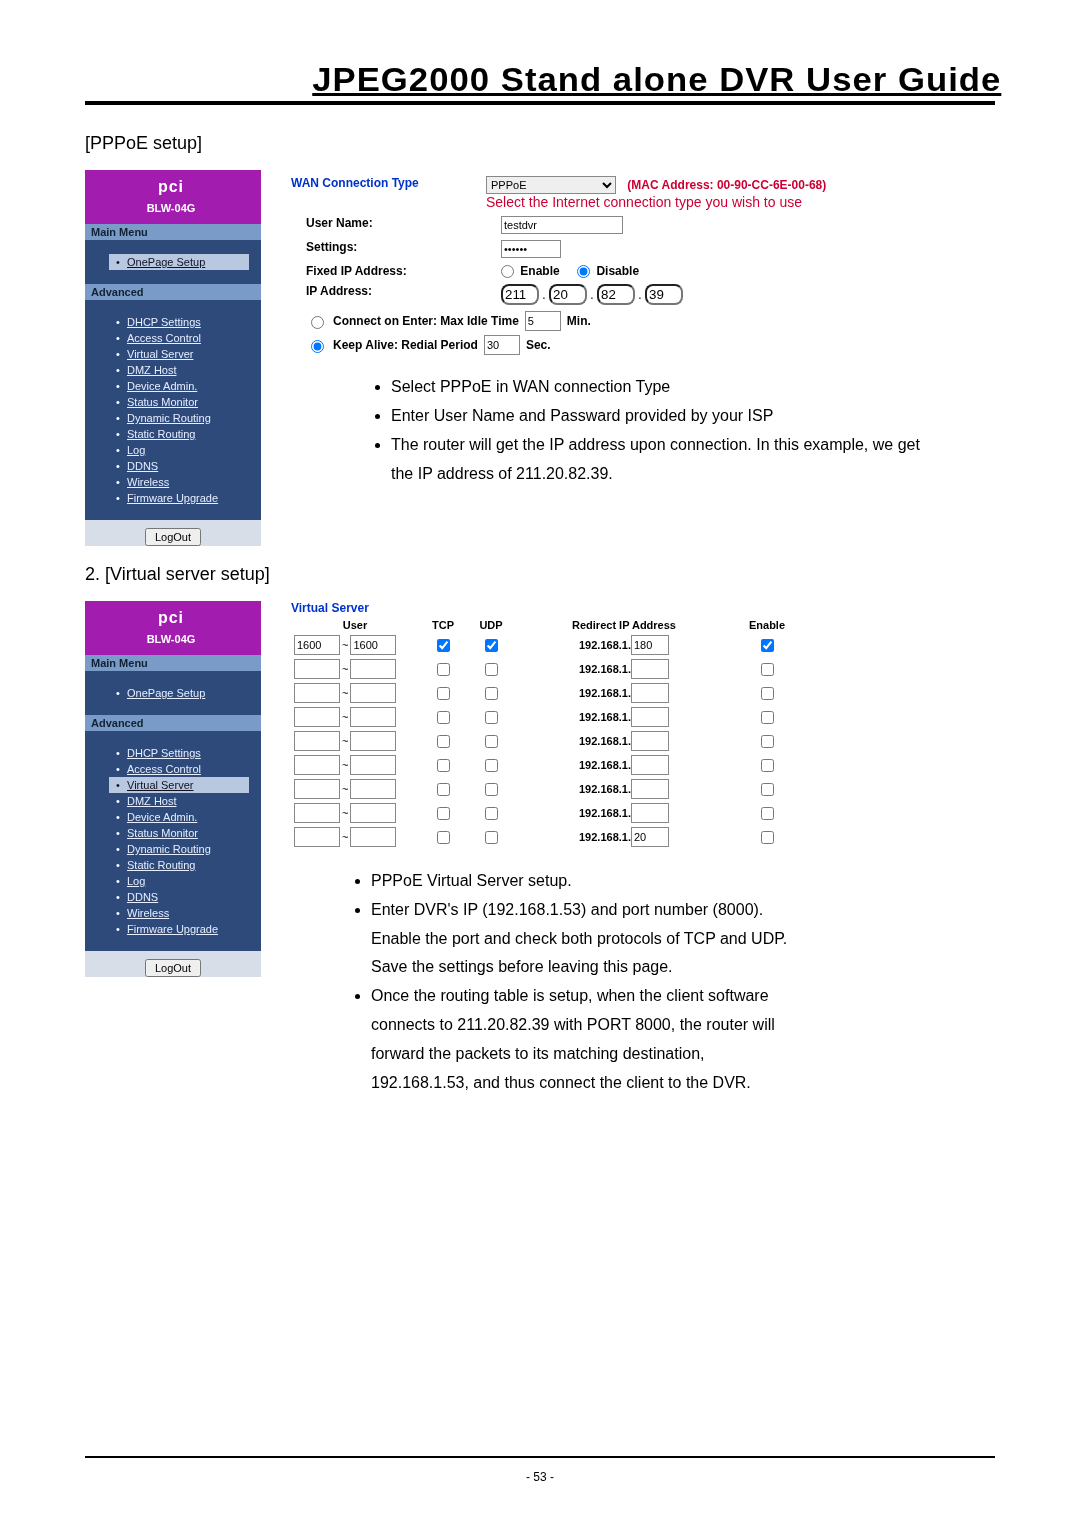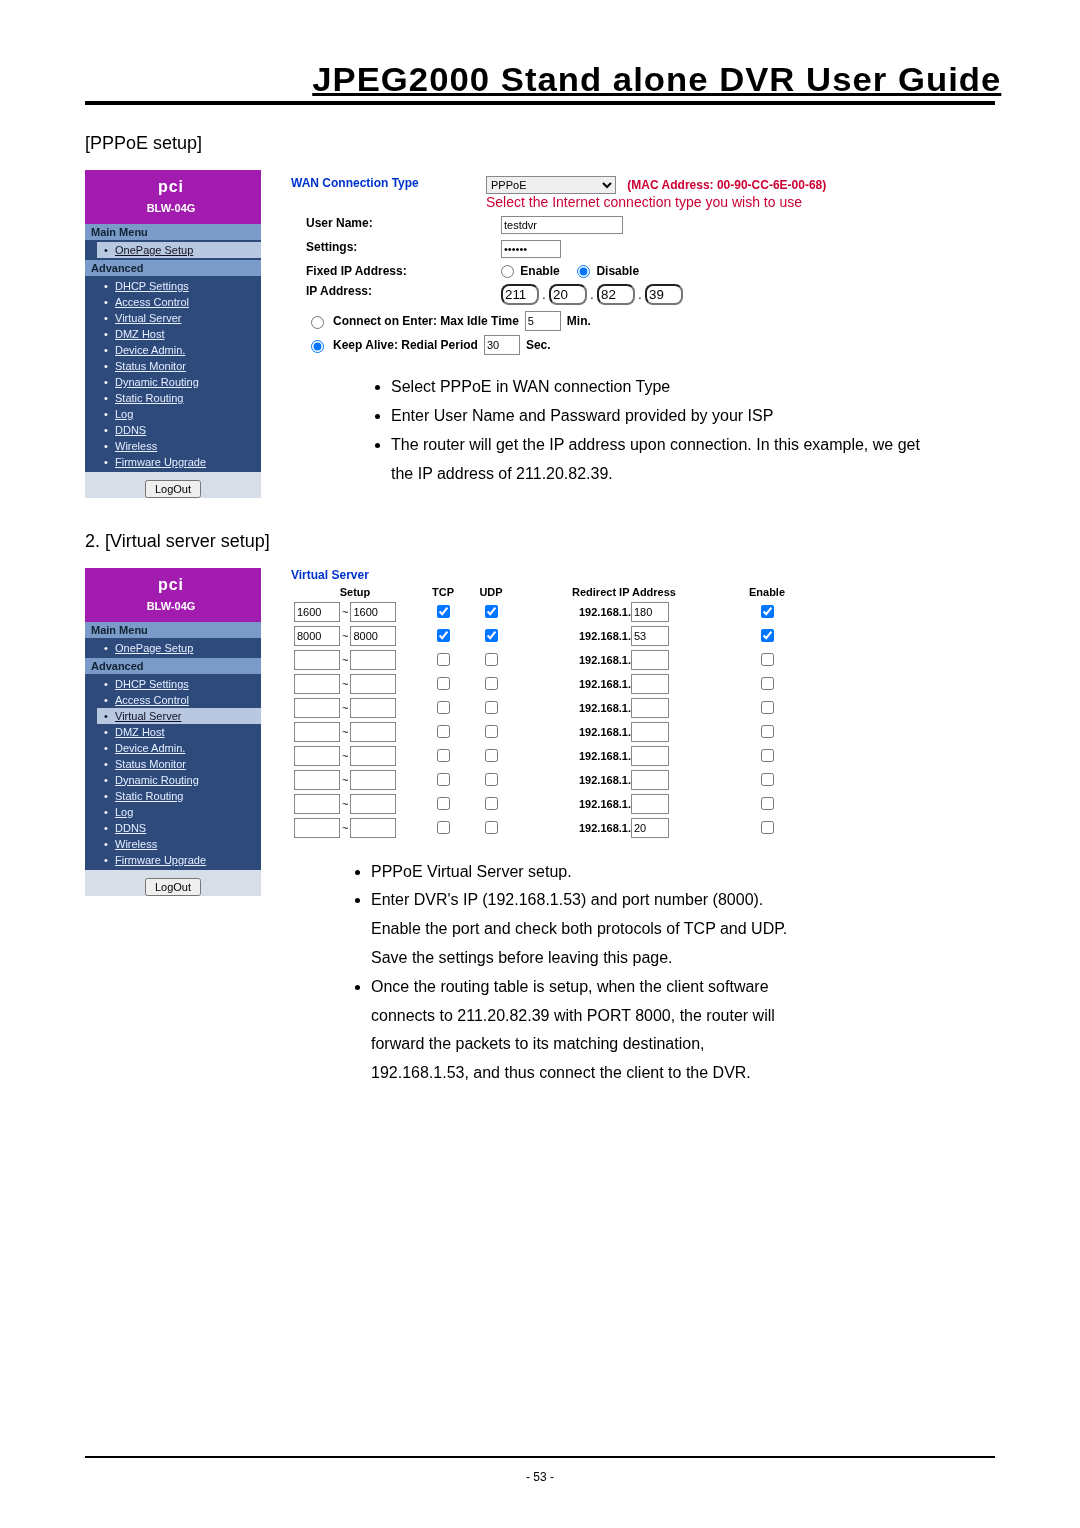--- a/index.html
+++ b/index.html
@@ -65,21 +65,21 @@
     padding-bottom: 6px;
   }
   .sidebar .section {
     background: #7a9bc8;
     color: #123;
     font-weight: 700;
     padding: 2px 6px;
   }
   .sidebar ul {
     list-style: none;
-    margin: 0;
+    margin: 12px;
     padding: 2px 0 2px 12px;
   }
   .sidebar li {
     padding: 2px 6px 2px 18px;
     position: relative;
   }
   .sidebar li::before {
     content: "•";
     position: absolute;
     left: 7px;
@@ -368,21 +368,21 @@
       <div class="logout-area">
         <button>LogOut</button>
       </div>
     </div>
 
     <div class="vs-block">
       <div class="vs-title">Virtual Server</div>
       <table class="vs-table">
         <thead>
           <tr>
-            <th style="width:120px;text-align:center">Setup</th>
+            <th style="width:120px;text-align:center">User</th>
             <th style="width:40px">TCP</th>
             <th style="width:40px">UDP</th>
             <th>Redirect IP Address</th>
             <th style="width:60px">Enable</th>
           </tr>
         </thead>
         <tbody id="vs-body">
             <tr>
               <td>
                 <div class="ports-cell">
@@ -392,33 +392,20 @@
                 </div>
               </td>
               <td><input type="checkbox" checked="" style=""></td>
               <td><input type="checkbox" checked="" style=""></td>
               <td class="redirect-cell"><span>192.168.1.</span><input type="text" class="ip-suffix" value="180" style=""></td>
               <td><input type="checkbox" checked="" style=""></td>
             </tr>
             <tr>
               <td>
                 <div class="ports-cell">
-                  <input type="text" value="8000" style="">
-                  <span>~</span>
-                  <input type="text" value="8000" style="">
-                </div>
-              </td>
-              <td><input type="checkbox" checked="" style=""></td>
-              <td><input type="checkbox" checked="" style=""></td>
-              <td class="redirect-cell"><span>192.168.1.</span><input type="text" class="ip-suffix" value="53" style=""></td>
-              <td><input type="checkbox" checked="" style=""></td>
-            </tr>
-            <tr>
-              <td>
-                <div class="ports-cell">
                   <input type="text" style="">
                   <span>~</span>
                   <input type="text" style="">
                 </div>
               </td>
               <td><input type="checkbox" style=""></td>
               <td><input type="checkbox" style=""></td>
               <td class="redirect-cell"><span>192.168.1.</span><input type="text" class="ip-suffix" style=""></td>
               <td><input type="checkbox" style=""></td>
             </tr>

